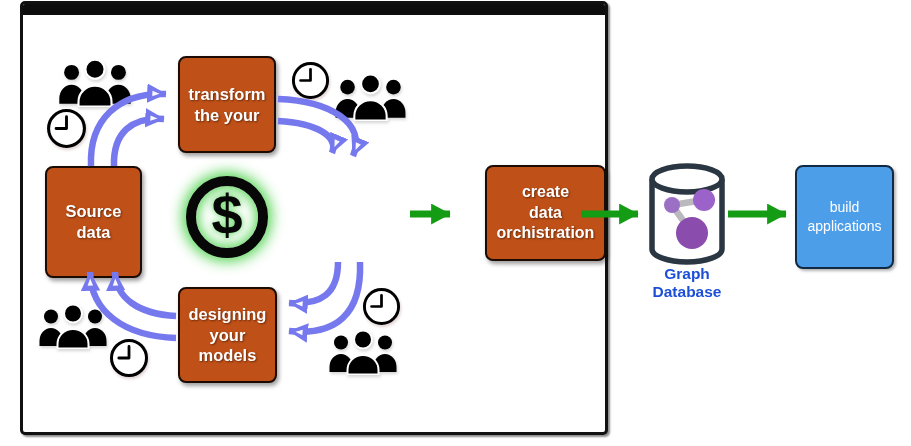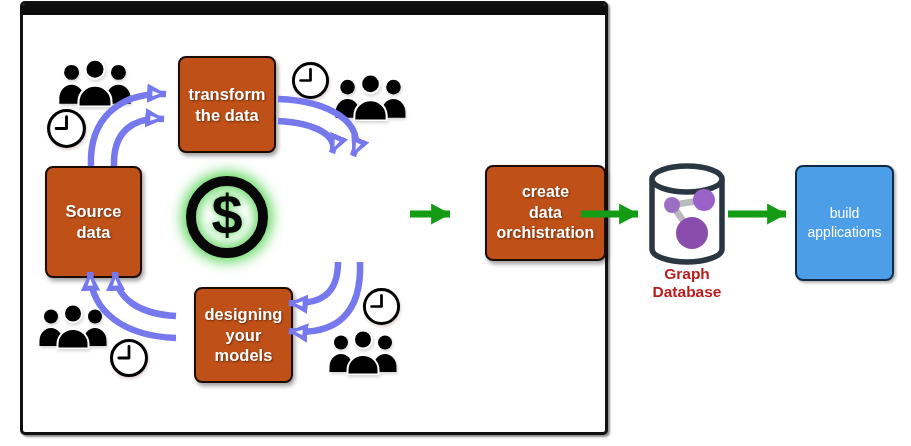--- a/index.html
+++ b/index.html
@@ -13,24 +13,24 @@
   
   .box{position:absolute;display:flex;align-items:center;justify-content:center;
        text-align:center;border-radius:8px;box-sizing:border-box;}
   .box .label{white-space:pre-line;}
   .orange{background:#BF5118;border:2.5px solid #1b0b02;color:#fff;font-weight:bold;
           box-shadow:2px 3px 4px rgba(0,0,0,.38);}
   .orange .label{text-shadow:1px 1px 2px rgba(40,10,0,.55);font-size:16.5px;line-height:1.25;}
   .b-source{left:45px;top:166px;width:97px;height:112px;}
   .b-transform{left:178px;top:56px;width:98px;height:97px;}
   .b-test{left:311px;top:166px;width:98px;height:96px;}
-  .b-design{left:194px;top:287px;width:99px;height:96px;}
+  .b-design{left:178px;top:287px;width:99px;height:96px;}
   .b-create{left:457px;top:165px;width:121px;height:96px;margin-left:28px;}
   .b-create .label{font-size:16px;line-height:1.3;}
-  .b-build{left:795px;top:165px;width:99px;height:116px;background:#4D9EE9;
+  .b-build{left:795px;top:165px;width:99px;height:104px;background:#4D9EE9;
            border:2.5px solid #102a43;color:#fff;box-shadow:2px 2px 3px rgba(0,0,0,.3);}
   .b-build .label{font-size:14px;line-height:1.35;}
   
   .dollar{position:absolute;left:186px;top:176px;width:82px;height:82px;box-sizing:border-box;
           border:10px solid #070707;border-radius:50%;display:flex;align-items:center;
           justify-content:center;background:#fff;
           box-shadow:0 0 13px 4px rgba(62,207,62,.85), inset 0 0 11px 3px rgba(62,207,62,.8);}
   .dollar span{font-size:56px;font-weight:bold;color:#070707;line-height:1;
                text-shadow:0 0 7px rgba(62,207,62,.9);transform:translateY(-2px);}
   
@@ -41,21 +41,21 @@
   .c-tl{left:45px;top:107px;width:43px;height:43px;}
   .c-tr{left:290px;top:60px;width:41px;height:41px;}
   .u-tr{left:335px;top:73px;width:71px;height:48px;}
   .c-br{left:361px;top:286px;width:41px;height:41px;}
   .u-br{left:329px;top:329px;width:68px;height:46px;}
   .u-bl{left:38px;top:303px;width:70px;height:46px;}
   .c-bl{left:108px;top:337px;width:42px;height:42px;}
   
   .db-icon{position:absolute;left:645px;top:162px;width:84px;height:104px;}
   .db-label{position:absolute;left:636px;top:265px;width:102px;text-align:center;
-            font-weight:bold;font-size:15.5px;line-height:1.15;color:#b91c1c;white-space:pre-line;}
+            font-weight:bold;font-size:15.5px;line-height:1.15;color:#1d4ed8;white-space:pre-line;}
   .overlay{position:absolute;left:0;top:0;width:911px;height:446px;pointer-events:none;}
 </style>
 </head>
 <body>
 
 <div id="app">
 
   <svg width="0" height="0" style="position:absolute" aria-hidden="true">
     <defs>
       <symbol id="users-sym" viewBox="0 0 68 46">
@@ -76,21 +76,21 @@
   <div class="slide">
     <div class="slide-bar"></div>
   </div>
 
   <div class="box orange b-source">
     <div class="label">Source
 data</div>
   </div>
   <div class="box orange b-transform">
     <div class="label">transform
-the data</div>
+the your</div>
   </div>
   <div class="box orange b-design">
     <div class="label">designing
 your
 models</div>
   </div>
 
   <div class="dollar">
     <span>$</span>
   </div>

